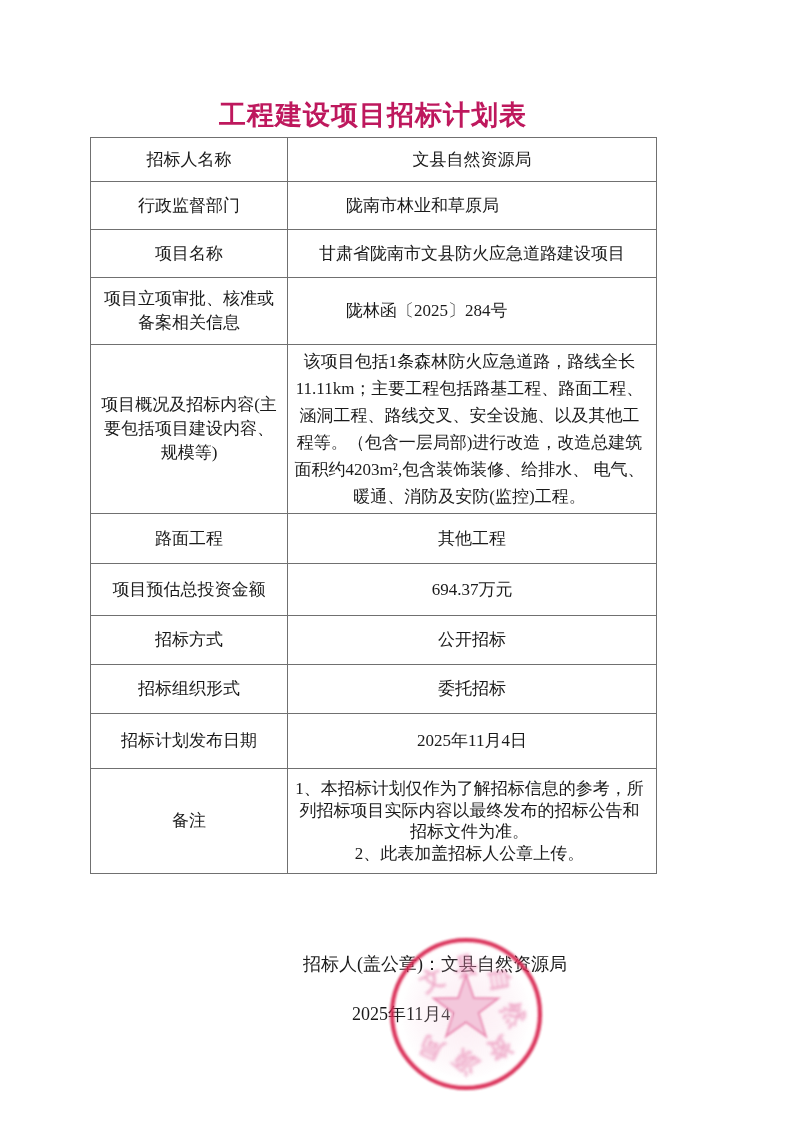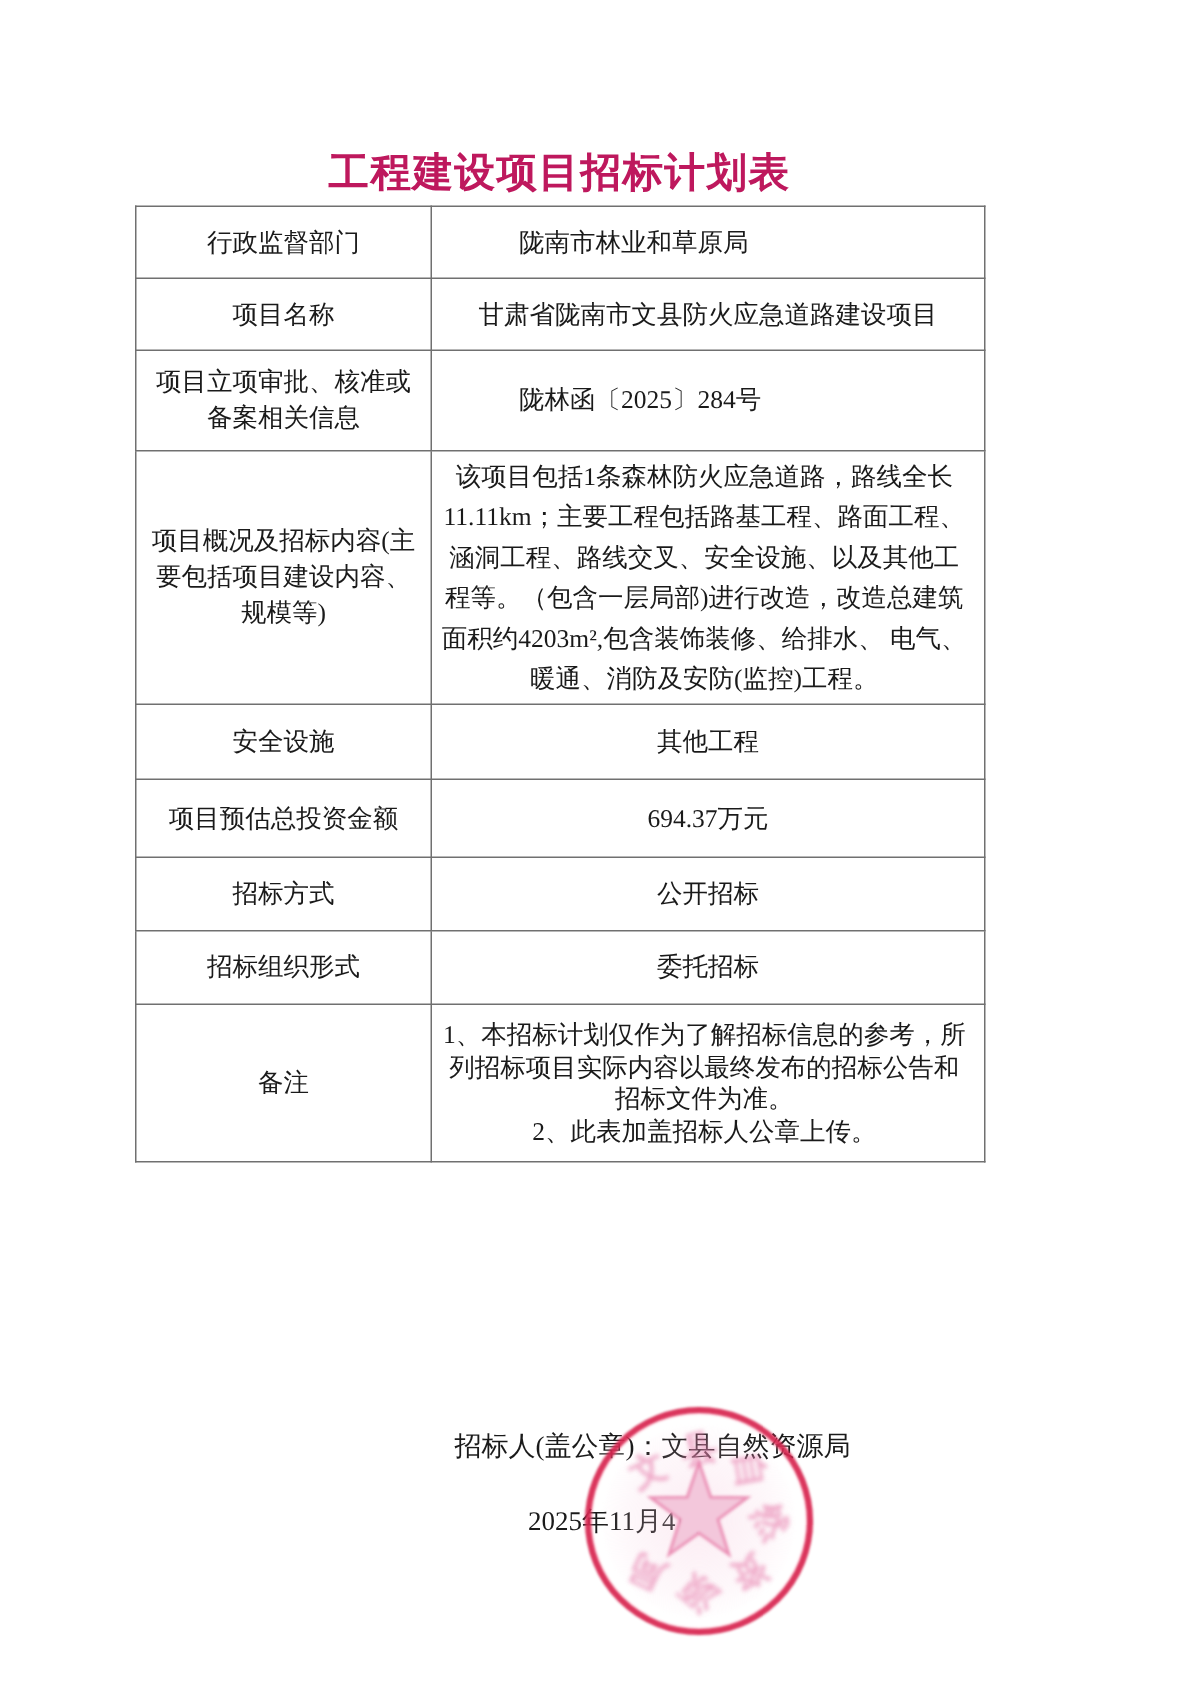--- a/index.html
+++ b/index.html
@@ -59,51 +59,59 @@
 <div class="page">
 
   <div class="title">工程建设项目招标计划表</div>
 
   <table class="bid-table">
     <colgroup>
         <col class="c1">
         <col class="c2">
       </colgroup>
     <tbody id="rows">
+        <tr style="height: 44px;">
+          <td class="label-cell">招标人名称</td>
+          <td class="value-cell">文县自然资源局</td>
+        </tr>
         <tr style="height: 48px;">
           <td class="label-cell">行政监督部门</td>
           <td class="value-cell value-indent">陇南市林业和草原局</td>
         </tr>
         <tr style="height: 48px;">
           <td class="label-cell">项目名称</td>
           <td class="value-cell">甘肃省陇南市文县防火应急道路建设项目</td>
         </tr>
         <tr style="height: 67px;">
           <td class="label-cell">项目立项审批、核准或备案相关信息</td>
           <td class="value-cell value-indent">陇林函〔2025〕284号</td>
         </tr>
         <tr style="height: 162px;">
           <td class="label-cell">项目概况及招标内容(主要包括项目建设内容、规模等)</td>
           <td class="value-cell value-para">该项目包括1条森林防火应急道路，路线全长11.11km；主要工程包括路基工程、路面工程、涵洞工程、路线交叉、安全设施、以及其他工程等。（包含一层局部)进行改造，改造总建筑面积约4203m²,包含装饰装修、给排水、 电气、暖通、消防及安防(监控)工程。</td>
         </tr>
         <tr style="height: 50px;">
-          <td class="label-cell">安全设施</td>
+          <td class="label-cell">路面工程</td>
           <td class="value-cell">其他工程</td>
         </tr>
         <tr style="height: 52px;">
           <td class="label-cell">项目预估总投资金额</td>
           <td class="value-cell">694.37万元</td>
         </tr>
         <tr style="height: 49px;">
           <td class="label-cell">招标方式</td>
           <td class="value-cell">公开招标</td>
         </tr>
         <tr style="height: 49px;">
           <td class="label-cell">招标组织形式</td>
           <td class="value-cell">委托招标</td>
+        </tr>
+        <tr style="height: 55px;">
+          <td class="label-cell">招标计划发布日期</td>
+          <td class="value-cell">2025年11月4日</td>
         </tr>
         <tr style="height: 105px;">
           <td class="label-cell">备注</td>
           <td class="value-cell value-remark">1、本招标计划仅作为了解招标信息的参考，所列招标项目实际内容以最终发布的招标公告和招标文件为准。
 2、此表加盖招标人公章上传。</td>
         </tr>
       </tbody>
   </table>
 
   <div class="sign-line">招标人(盖公章)：文县自然资源局</div>

